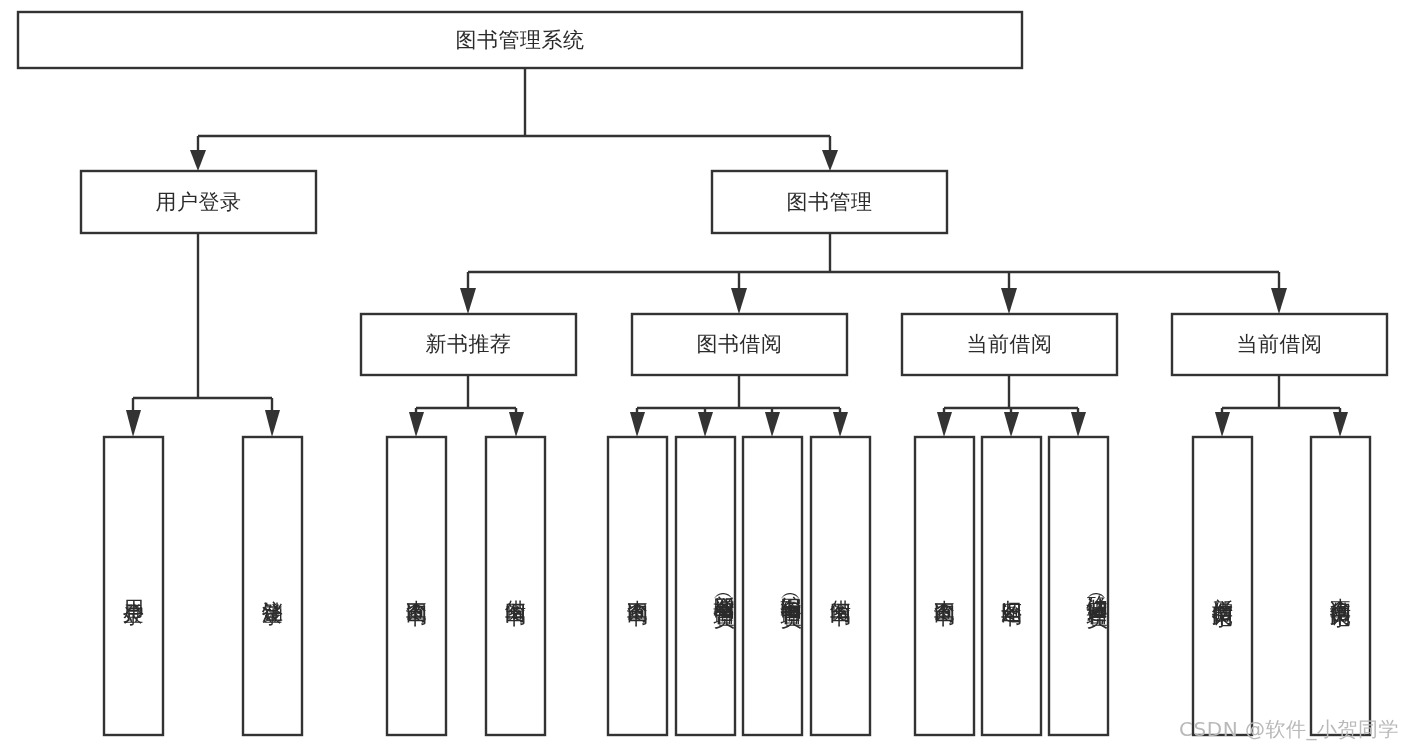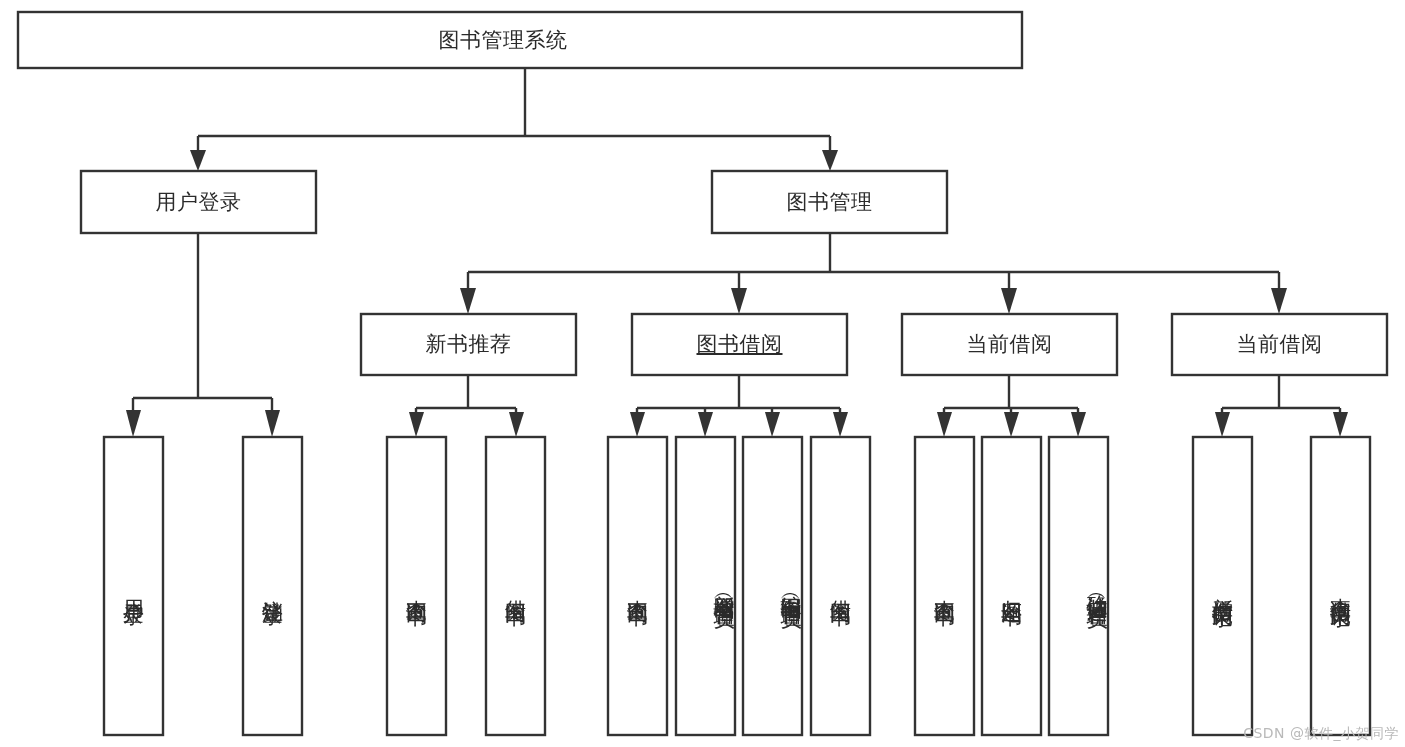--- a/index.html
+++ b/index.html
@@ -61,21 +61,21 @@
     text-orientation: upright;
     font-size: 21px;
     letter-spacing: 2px;
     line-height: 1.05;
     padding-top: 2px;
   }
   .watermark {
     position: absolute;
     right: 6px;
     bottom: 4px;
-    font-size: 14px;
+    font-size: 20px;
     color: #b9b9b9;
     letter-spacing: 0.5px;
     white-space: nowrap;
     font-family: "DejaVu Sans", "Liberation Sans", sans-serif;
   }
 </style>
 </head>
 <body>
 
 <div id="diagram-root">
@@ -177,27 +177,27 @@
     <g>
       <path class="connector" d="M1279,375 L1279,408"></path>
       <path class="connector" d="M1222,408 L1340,408"></path>
       <path class="connector" d="M1222,408 L1222,416"></path>
       <path class="connector" d="M1340,408 L1340,416"></path>
       <polygon class="arrow-head" points="1215,412 1230,412 1222,437"></polygon>
       <polygon class="arrow-head" points="1333,412 1348,412 1340,437"></polygon>
     </g>
   </svg>
 
-  <div class="node-label horizontal" style="left:1px; top:12px; width:1004px; height:56px;">图书管理系统</div>
+  <div class="node-label horizontal" style="left:18px; top:12px; width:1004px; height:56px;">图书管理系统</div>
 
   <div class="node-label horizontal" style="left:81px; top:171px; width:235px; height:62px;">用户登录</div>
   <div class="node-label horizontal" style="left:712px; top:171px; width:235px; height:62px;">图书管理</div>
 
   <div class="node-label horizontal" style="left:361px; top:314px; width:215px; height:61px;">新书推荐</div>
-  <div class="node-label horizontal" style="left:632px; top:314px; width:215px; height:61px;text-decoration:underline;">图书借阅</div>
+  <div class="node-label horizontal" style="left:632px; top:314px; width:215px; height:61px;">图书借阅</div>
   <div class="node-label horizontal" style="left:902px; top:314px; width:215px; height:60px;">当前借阅</div>
   <div class="node-label horizontal" style="left:1172px; top:314px; width:215px; height:61px;">当前借阅</div>
 
   <div class="node-label vertical" style="left:104px; top:437px; width:59px; height:298px;">用户登录</div>
   <div class="node-label vertical" style="left:243px; top:437px; width:59px; height:298px;">注销登录</div>
   <div class="node-label vertical" style="left:387px; top:437px; width:59px; height:298px;">查询图书</div>
   <div class="node-label vertical" style="left:486px; top:437px; width:59px; height:298px;">借阅图书</div>
   <div class="node-label vertical" style="left:608px; top:437px; width:59px; height:298px;">查询图书</div>
   <div class="node-label vertical" style="left:676px; top:437px; width:59px; height:298px; align-items:flex-start;">新增图书（管理员）</div>
   <div class="node-label vertical" style="left:743px; top:437px; width:59px; height:298px; align-items:flex-start;">编辑图书（管理员）</div>

